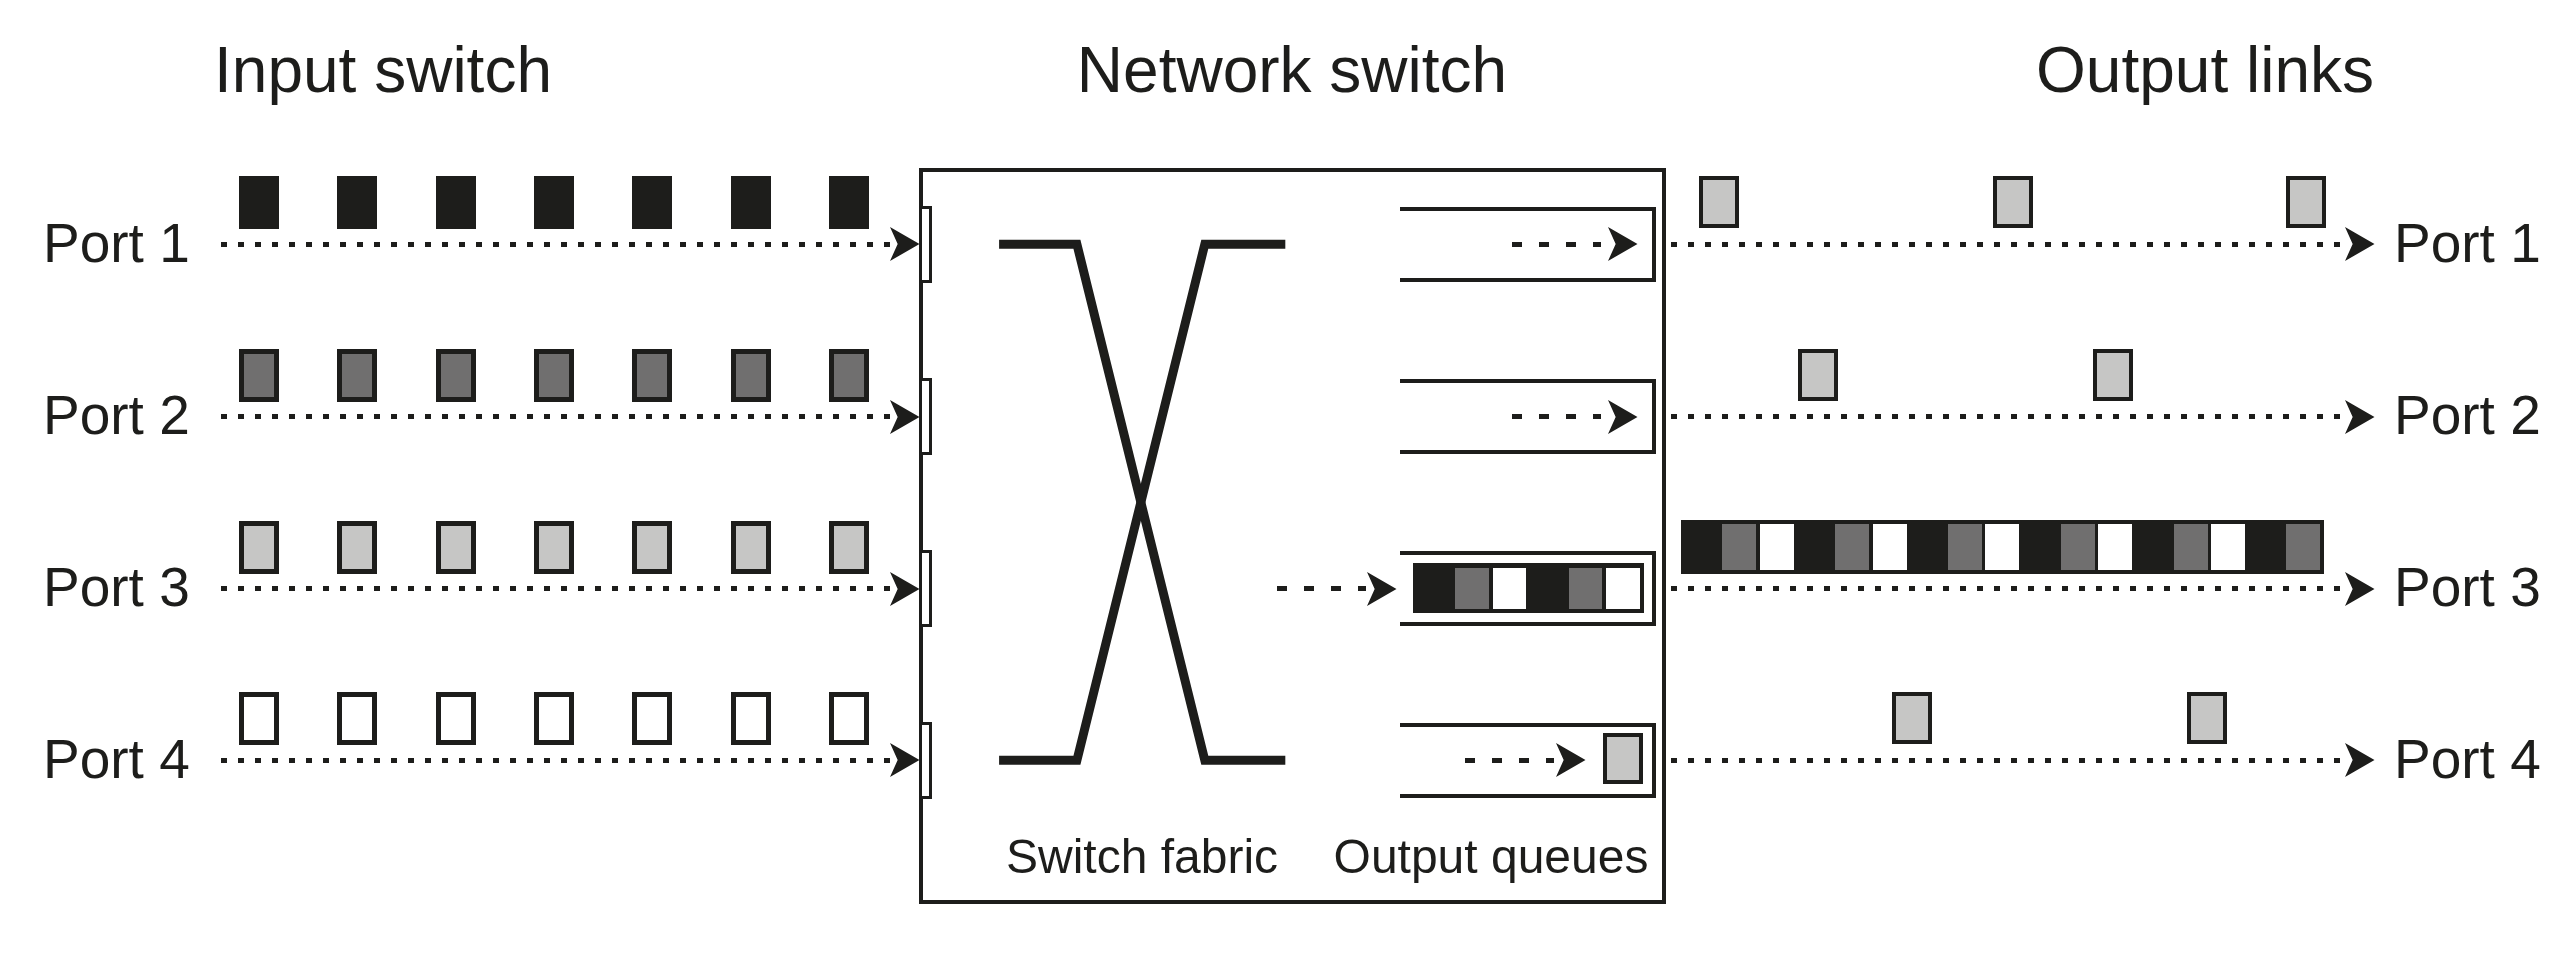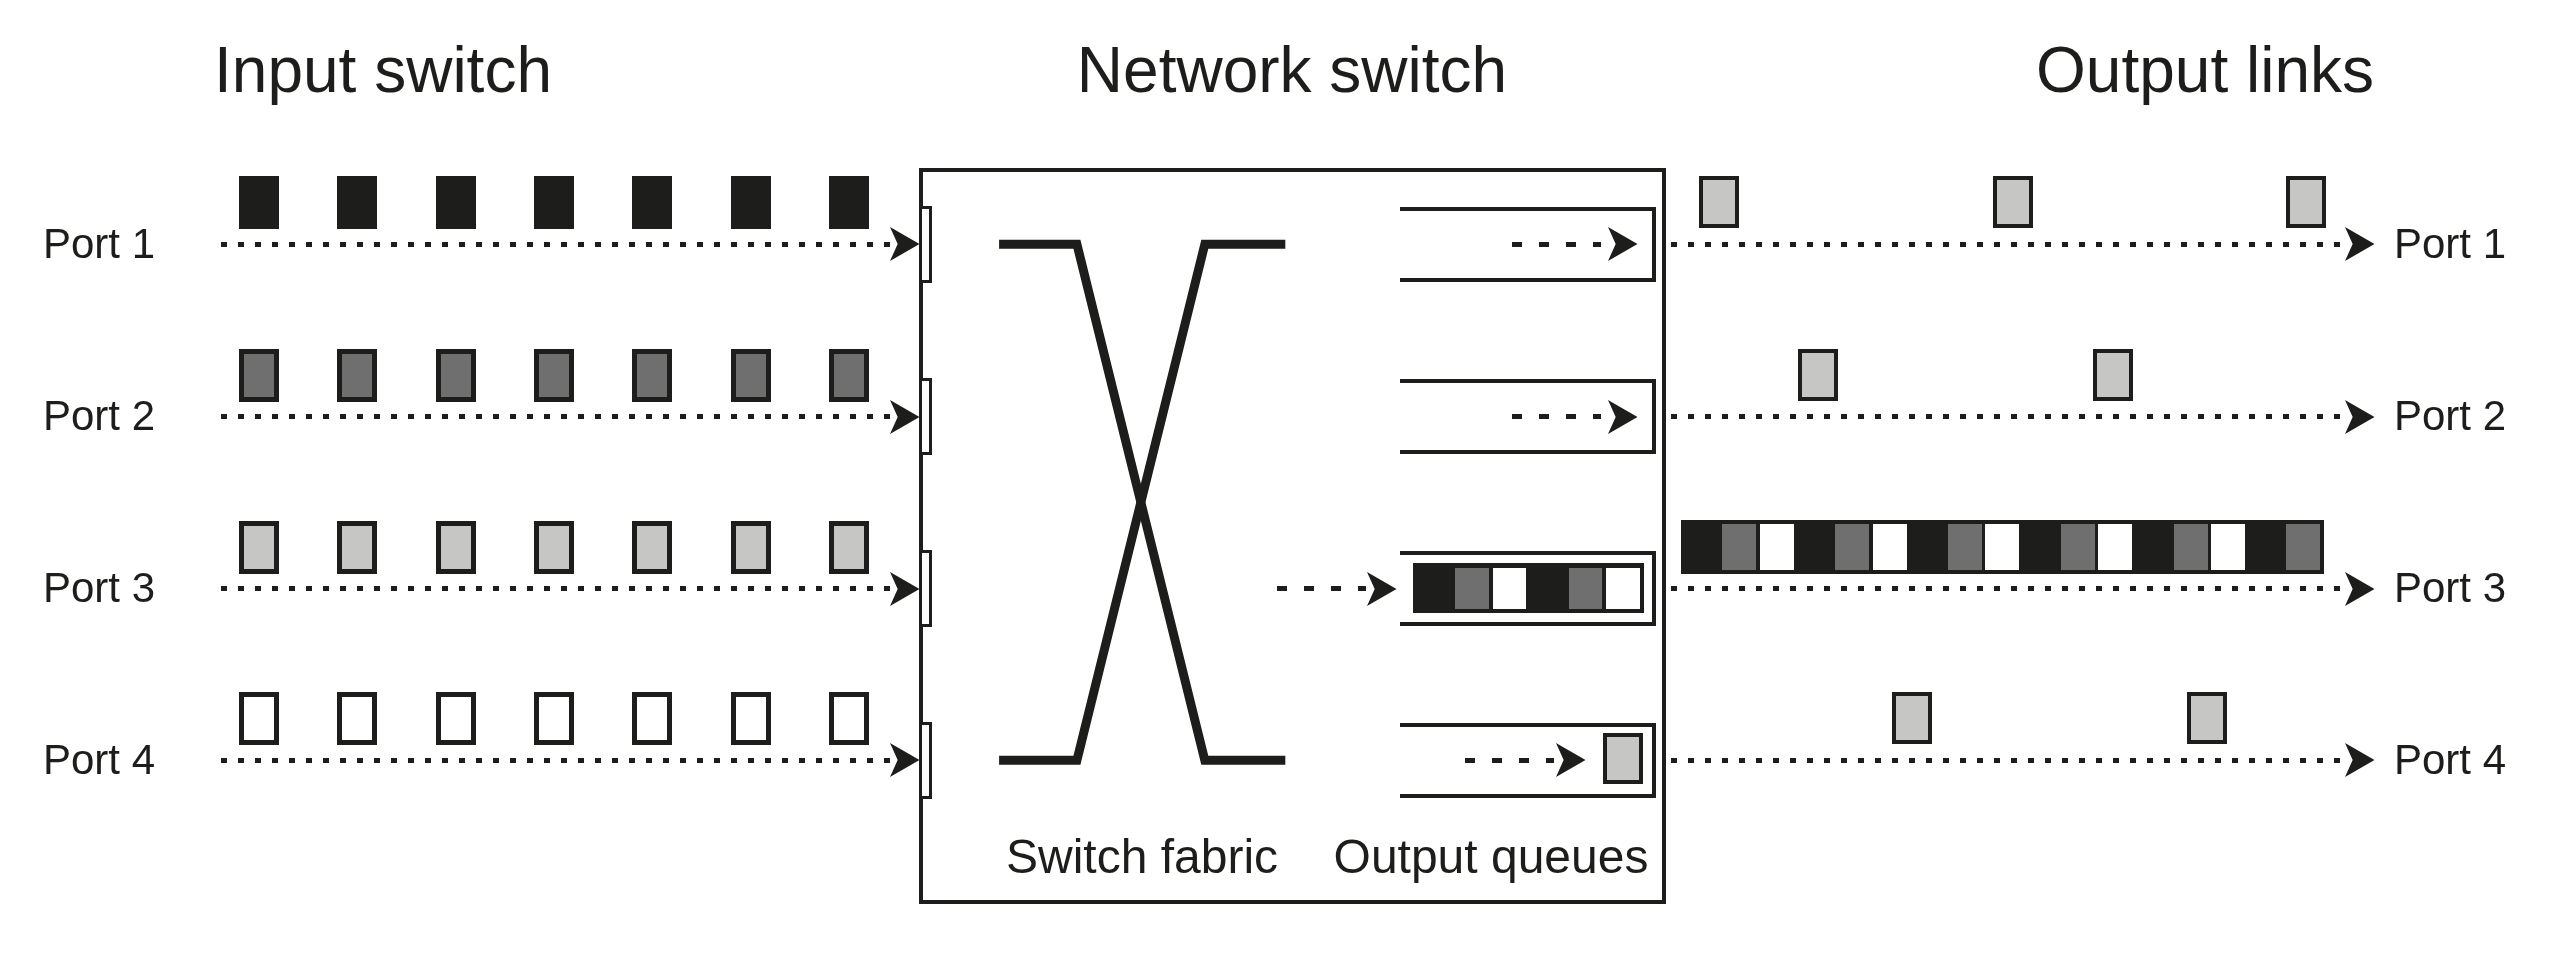--- a/index.html
+++ b/index.html
@@ -1,19 +1,19 @@
 <!DOCTYPE html>
 <html style="font-size:14.3px"><head>
 <meta charset="utf-8">
 <style>
   html,body{margin:0;padding:0;background:#ffffff;}
   #canvas{position:relative;width:2576px;height:967px;background:#ffffff;overflow:hidden;
           font-family:"Liberation Sans", sans-serif;color:#1d1d1b;}
   .title{position:absolute;font-size:64px;line-height:72px;white-space:nowrap;transform:translateX(-50%);}
-  .plabel{position:absolute;font-size:42px;line-height:57px;white-space:nowrap;text-align:center;}
+  .plabel{position:absolute;font-size:55px;line-height:57px;white-space:nowrap;text-align:center;}
   .boxlabel{position:absolute;font-size:48px;line-height:54px;white-space:nowrap;transform:translateX(-50%);}
   .dots{position:absolute;height:5.4px;
         background-image:repeating-linear-gradient(to right,#1d1d1b 0 6.3px,transparent 6.3px 17px);}
   .qdots{position:absolute;height:5.4px;
         background-image:repeating-linear-gradient(to right,#1d1d1b 0 9.8px,transparent 9.8px 27px);}
   .ah{position:absolute;width:29.5px;height:34px;background:#1d1d1b;
       clip-path:polygon(0% 0%,100% 50%,0% 100%,26% 50%);}
   .pkt{position:absolute;box-sizing:border-box;border:5.4px solid #1d1d1b;}
   .opkt{position:absolute;box-sizing:border-box;border:4.5px solid #1d1d1b;}
   .switchbox{position:absolute;box-sizing:border-box;border:4.5px solid #1d1d1b;background:#ffffff;}

